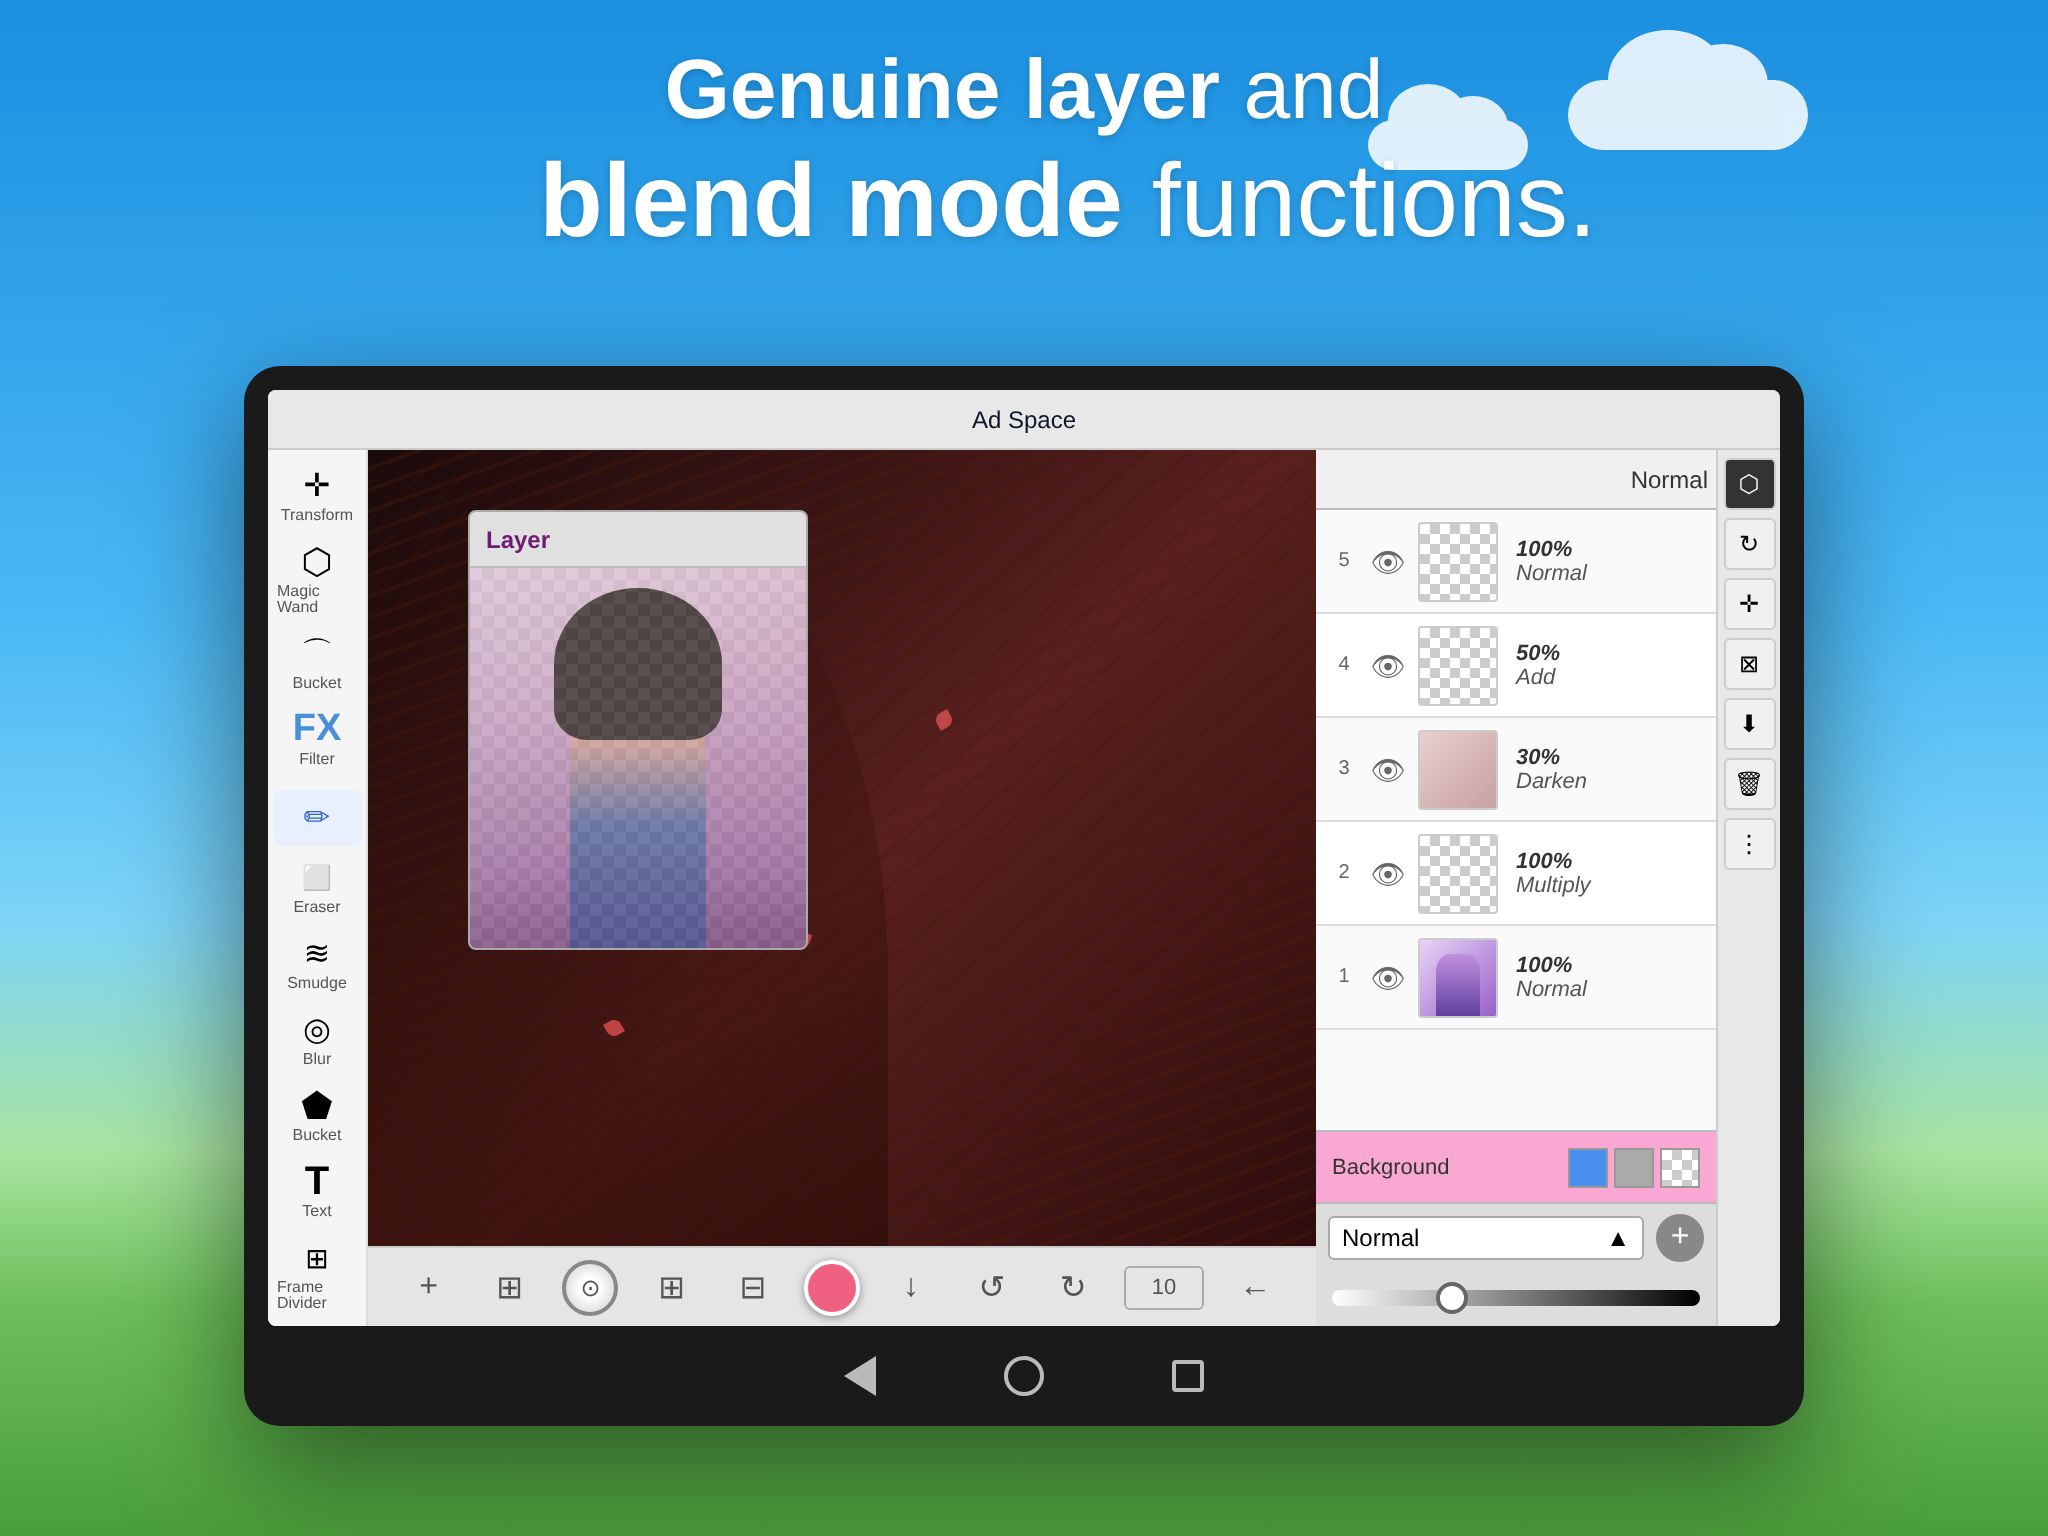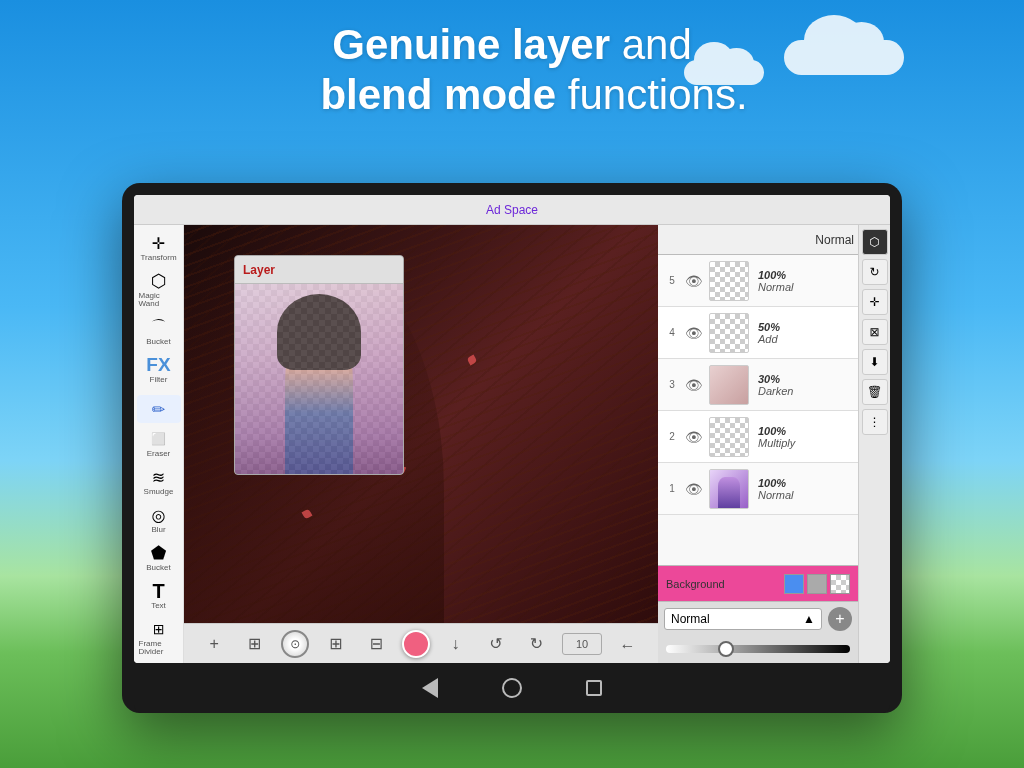--- a/index.html
+++ b/index.html
@@ -52,21 +52,21 @@
     }
     .headline-line1 {
       font-size: 42px;
       font-weight: 300;
       text-shadow: 0 1px 4px rgba(0,0,0,0.2);
     }
     .headline-bold {
       font-weight: 800;
     }
     .headline-line2 {
-      font-size: 42px;
+      font-size: 52px;
       font-weight: 300;
       text-shadow: 0 1px 4px rgba(0,0,0,0.2);
       padding-left: 44px;
     }
 
     
     .tablet-wrapper {
       position: absolute;
       bottom: 55px;
       left: 50%;
@@ -147,21 +147,21 @@
 
     
     .ad-bar {
       height: 30px;
       background: #e8e8e8;
       border-bottom: 1px solid #ccc;
       display: flex;
       align-items: center;
       justify-content: center;
       font-size: 12px;
-      color: #6d28d9;
+      color: #0f172a;
     }
 
     
     .main-area {
       flex: 1;
       display: flex;
       overflow: hidden;
       position: relative;
     }
 
@@ -314,21 +314,21 @@
       justify-content: center;
       font-size: 12px;
       cursor: pointer;
     }
 
     
     .bg-row {
       display: flex;
       align-items: center;
       height: 36px;
-      background: #ec4899;
+      background: #f9a8d4;
       border-top: 1px solid #bbb;
       padding: 0 8px;
       font-size: 12px;
       color: #333;
       gap: 6px;
     }
     .bg-color-swatch {
       width: 20px;
       height: 20px;
       border: 1px solid #999;
@@ -370,21 +370,21 @@
     }
     .layer-preview-header {
       height: 28px;
       background: #e0e0e0;
       border-bottom: 1px solid #bbb;
       display: flex;
       align-items: center;
       padding: 0 8px;
       font-size: 12px;
       font-weight: bold;
-      color: #b91c1c;
+      color: #701a75;
     }
     .layer-preview-content {
       width: 100%;
       height: calc(100% - 28px);
       background:
         repeating-conic-gradient(#aaa 0% 25%, #ccc 0% 50%) 0 0 / 12px 12px;
     }
     .layer-preview-img {
       width: 100%;
       height: 100%;

